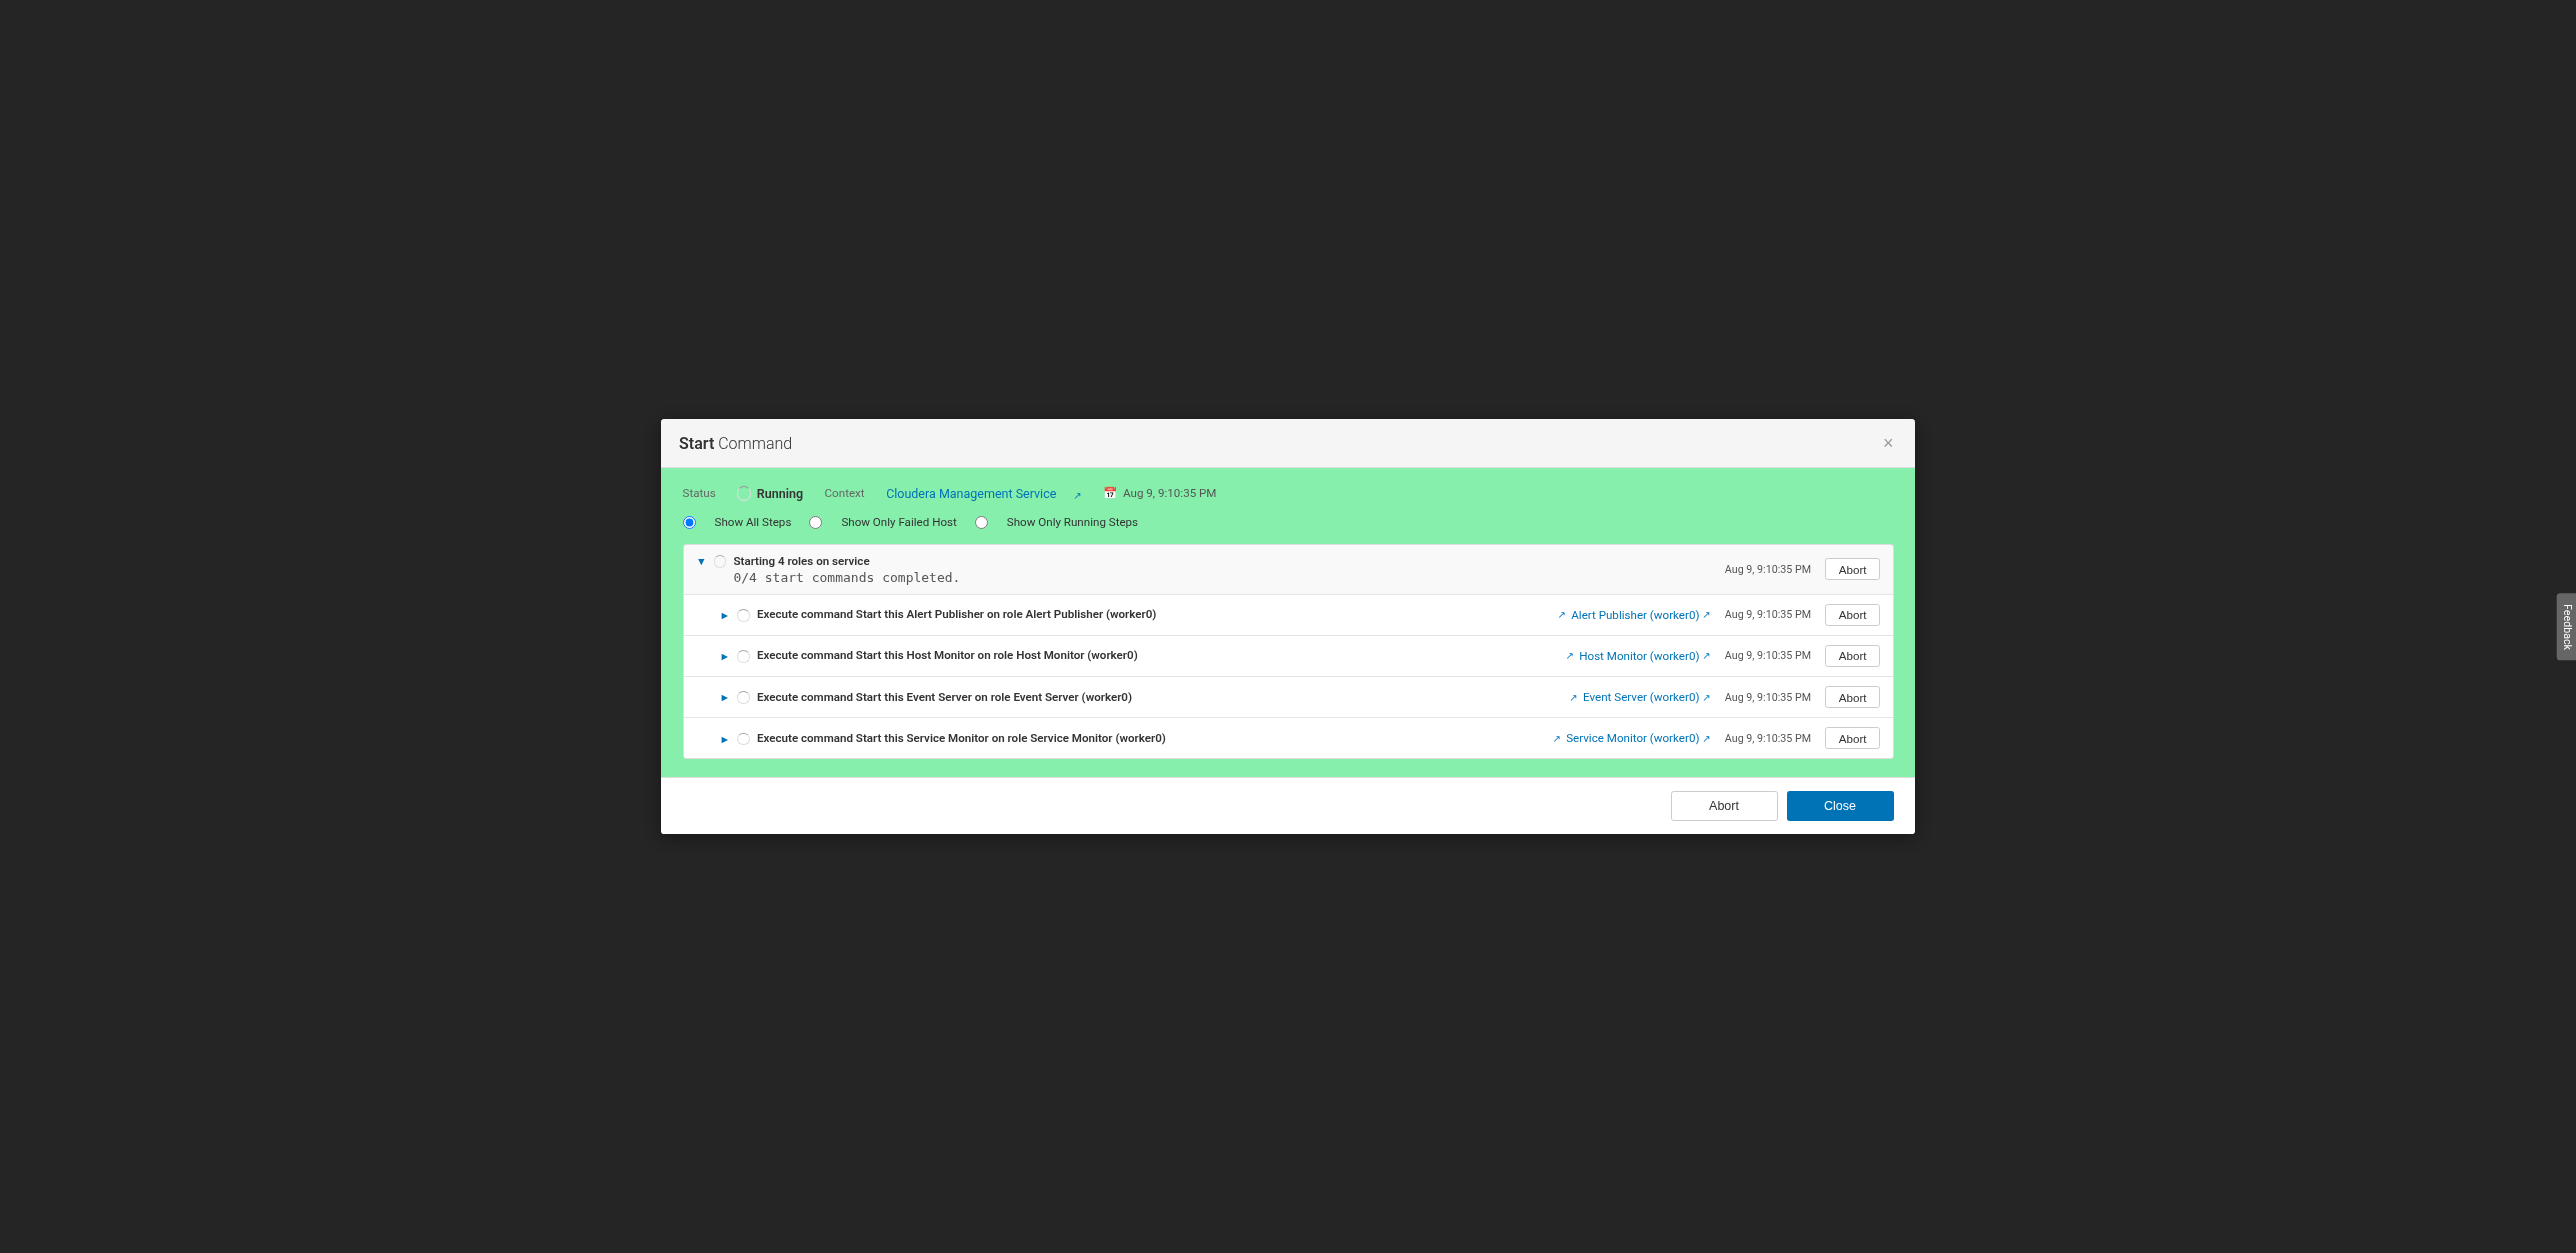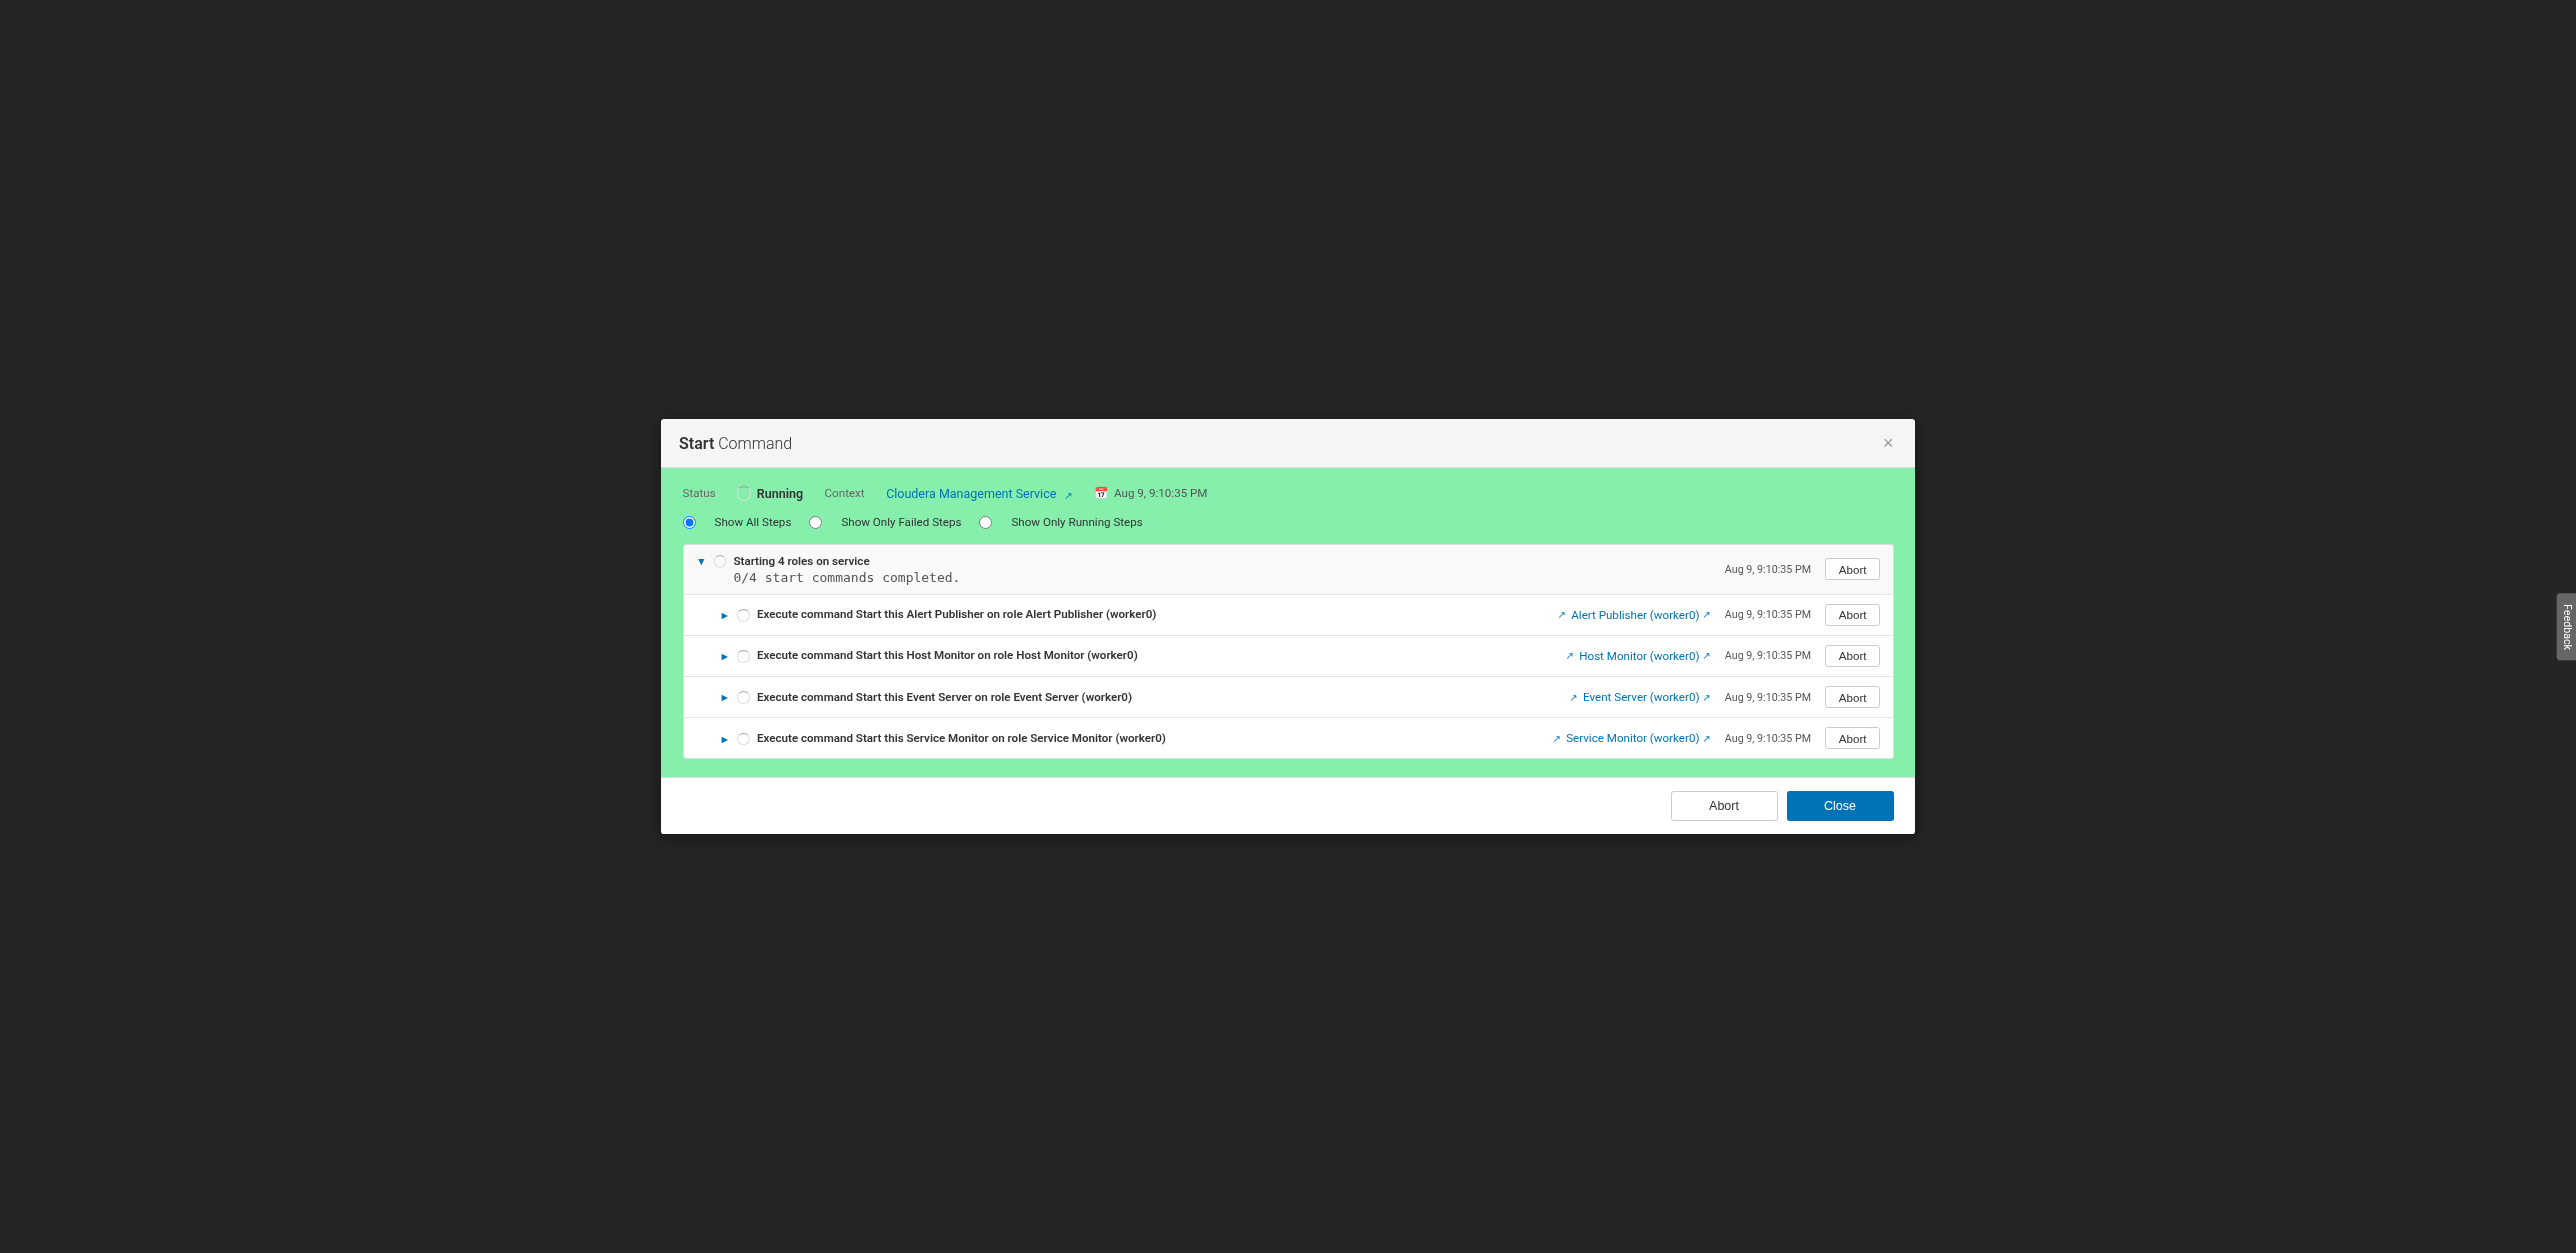--- a/index.html
+++ b/index.html
@@ -85,21 +85,21 @@
       display: inline-block;
       animation: spin 1s linear infinite;
     }
     @keyframes spin { to { transform: rotate(360deg); } }
     .context-label { color: #666; font-size: 11.6px; }
     .context-link {
       color: #0073b7;
       text-decoration: none;
       display: flex;
       align-items: flex-end;
-      gap: 8px;
+      gap: 17px;
     }
     .ext-icon {
       font-size: 10px;
       color: #0073b7;
     }
     .timestamp-bar {
       display: flex;
       align-items: center;
       gap: 5.4px;
       color: #555;
@@ -299,21 +299,21 @@
       </div>
 
 
       <div class="filter-row">
         <label class="radio-option">
           <input type="radio" name="step-filter" checked="" style="">
           <span>Show All Steps</span>
         </label>
         <label class="radio-option">
           <input type="radio" name="step-filter" style="">
-          <span>Show Only Failed Steps</span>
+          <span>Show Only Failed Host</span>
         </label>
         <label class="radio-option">
           <input type="radio" name="step-filter" style="">
           <span>Show Only Running Steps</span>
         </label>
       </div>
 
       <div class="steps-table">
 
         <div class="step-row">

